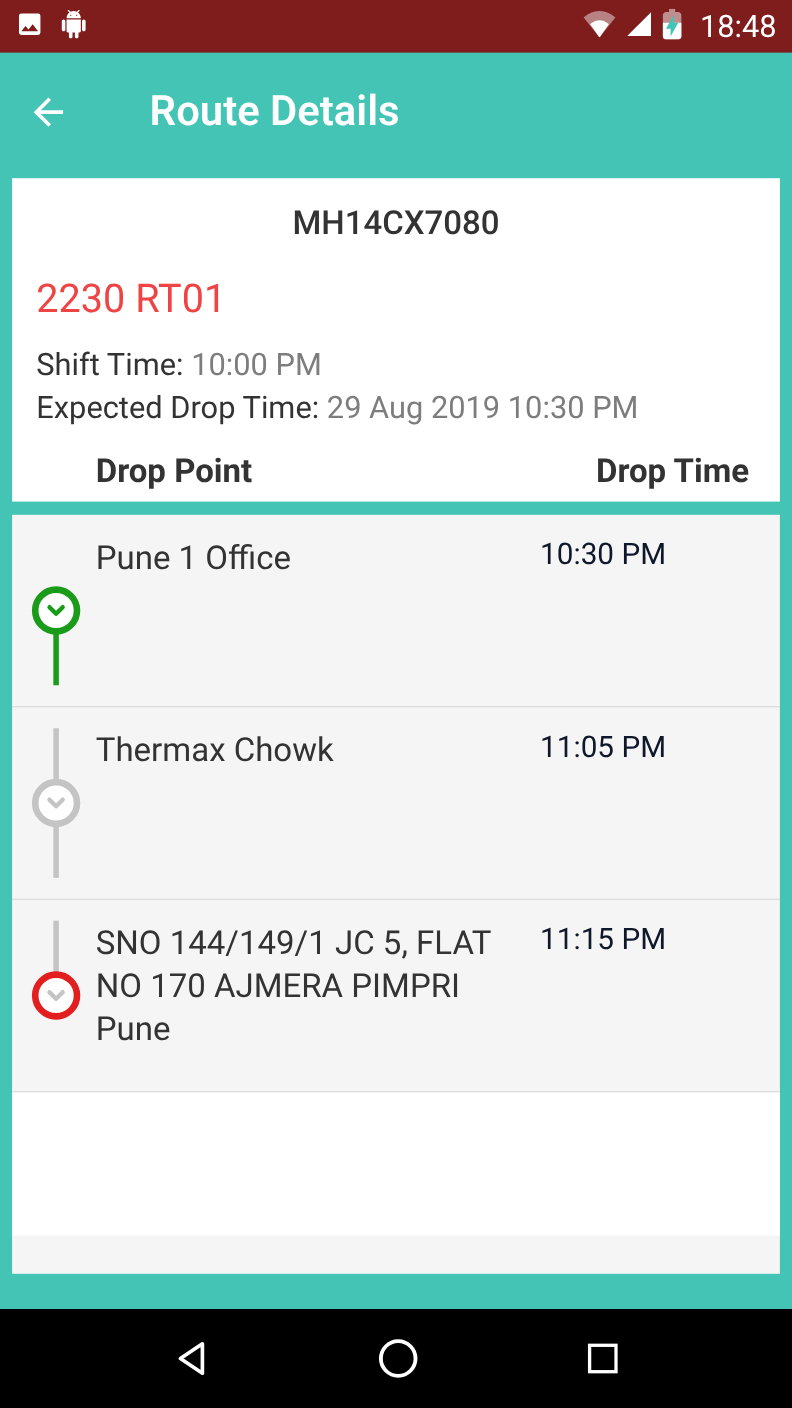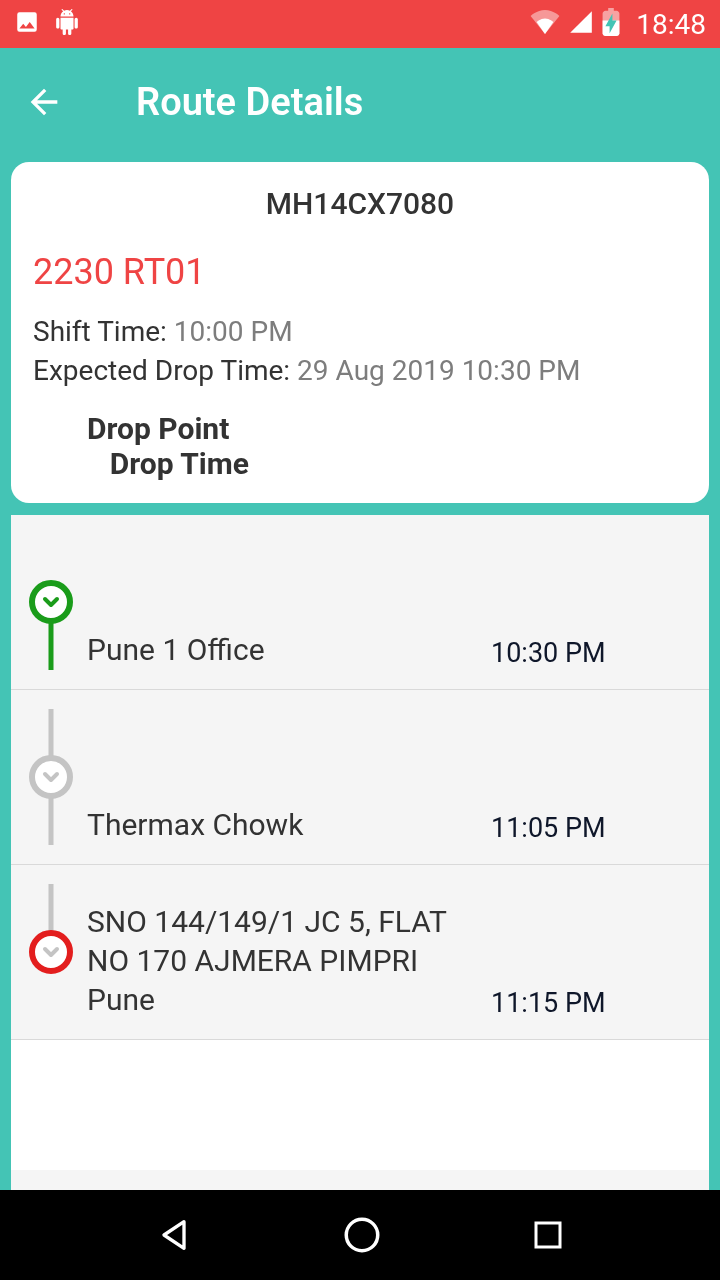--- a/index.html
+++ b/index.html
@@ -6,21 +6,21 @@
 body {
   width: 720px;
   height: 1280px;
   font-family: Roboto, Arial, sans-serif;
   background: #44c4b5;
   overflow: hidden;
   position: relative;
 }
 .status-bar {
   height: 48px;
-  background: #ef4444;
+  background: #7f1d1d;
   display: flex;
   align-items: center;
   padding: 0 14px;
   color: #fff;
 }
 .status-left {
   display: flex;
   gap: 14px;
   align-items: center;
 }
@@ -51,22 +51,21 @@
 .app-bar .title {
   color: #fff;
   font-size: 38px;
   font-weight: 600;
 }
 .content {
   margin: 6px 11px 0 11px;
 }
 .info-card {
   background: #fff;
-  padding: 24px 22px 22px 22px;
-  border-radius: 18px;
+  padding: 24px 22px 10px 22px;
 }
 .vehicle-no {
   text-align: center;
   font-size: 30px;
   font-weight: 500;
   color: #333;
   margin-bottom: 30px;
 }
 .route-name {
   font-size: 36px;
@@ -79,21 +78,20 @@
   color: #333;
   margin-bottom: 6px;
 }
 .meta-line .val {
   color: #7d7d7d;
 }
 .headers {
   display: flex;
   margin-top: 24px;
   padding: 0 6px;
-  flex-direction: column;
 }
 .headers .h1 {
   flex: 1;
   font-size: 30px;
   font-weight: 700;
   color: #333;
   padding-left: 48px;
 }
 .headers .h2 {
   width: 210px;
@@ -102,21 +100,21 @@
   color: #333;
   text-align: right;
 }
 .stops-list {
   background: #f5f5f5;
   margin: 12px 11px 0 11px;
   height: 690px;
 }
 .stop-row {
   display: flex;
-  align-items: flex-end;
+  align-items: flex-start;
   border-bottom: 1px solid #d9d9d9;
   min-height: 175px;
   position: relative;
   padding: 20px 18px 20px 12px;
 }
 .timeline {
   width: 56px;
   position: relative;
   align-self: stretch;
   display: flex;

